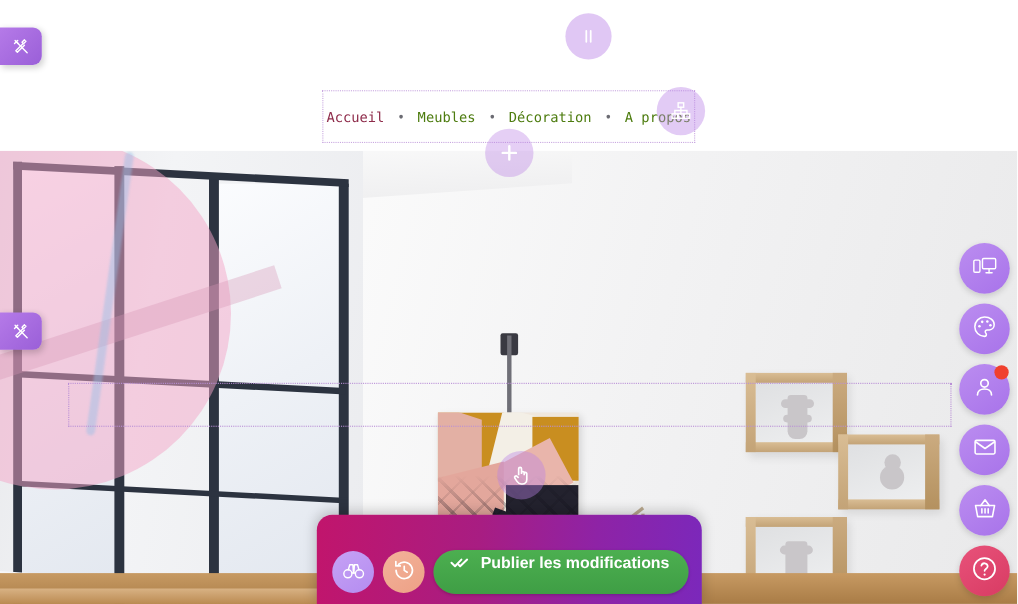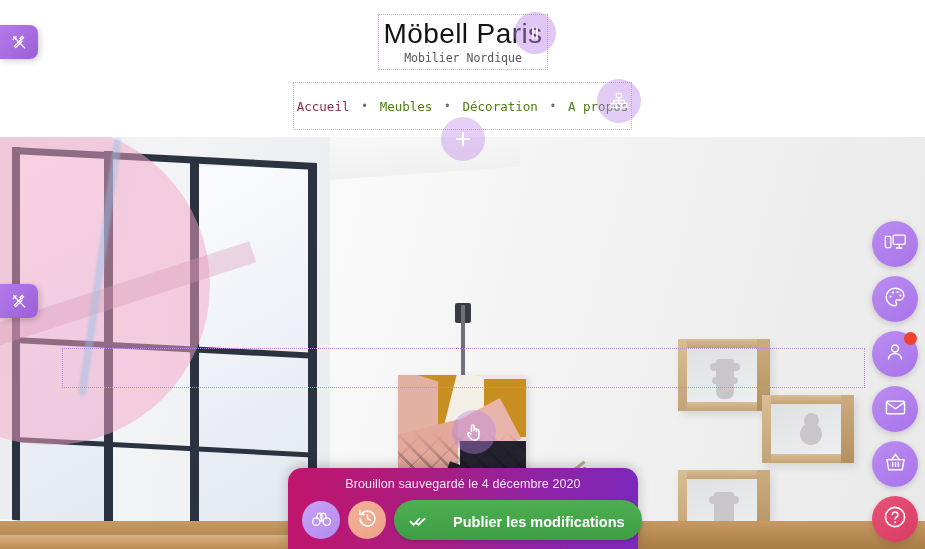--- a/index.html
+++ b/index.html
@@ -209,21 +209,21 @@
     width:38px; height:38px; border-radius:50%;
     display:flex; align-items:center; justify-content:center;
     border:none; cursor:pointer;
   }
   .round-btn.preview { background:linear-gradient(145deg,#c6a2f5,#b48cf0); }
   .round-btn.history { background:linear-gradient(145deg,#f3b29a,#eda186); }
   .publish-cta {
     height:40px; padding:4px 17px 0 15px; border:none; border-radius:20px;
     background:linear-gradient(180deg,#4caf50,#3f9e45);
     color:#fff; font-size:14.5px; font-weight:bold; cursor:pointer;
-    display:flex; align-items:center; gap:25px; white-space:nowrap;
+    display:flex; gap:9px; white-space:nowrap;
     box-shadow:0 1px 3px rgba(0,0,0,.2);
   }
 </style>
 </head>
 <body>
 
 <div id="app">
 
   <div class="hero">
     <div class="wall-main"></div>
@@ -302,24 +302,20 @@
 
     <div class="pink-blob"></div>
     <div class="pink-diag"></div>
     <div class="blue-streak"></div>
   </div>
 
   <div class="sel-band"></div>
 
   <div class="site-header">
 
-    <div class="title-box">
-      <div class="site-title">Möbell Paris</div>
-      <div class="site-tagline">Mobilier Nordique</div>
-    </div>
 
     <div class="nav-box">
       <div class="nav-list">
         <a class="nav-link active" href="#">Accueil</a>
         <span class="nav-sep">•</span>
         <a class="nav-link" href="#">Meubles</a>
         <span class="nav-sep">•</span>
         <a class="nav-link" href="#">Décoration</a>
         <span class="nav-sep">•</span>
         <a class="nav-link" href="#">A propos</a>
@@ -431,21 +427,20 @@
         <svg width="26" height="26" viewBox="0 0 26 26" fill="none" stroke="#ffffff" stroke-width="1.6" stroke-linecap="round">
           <circle cx="13" cy="13" r="9.6"></circle>
           <path d="M10.2 10.2a2.9 2.9 0 0 1 5.7.7c0 1.9-2.8 2.3-2.8 4"></path>
           <circle cx="13.1" cy="18.3" r="1" fill="#fff" stroke="none"></circle>
         </svg>
       </span>
     </div>
   </div>
 
   <div class="publish-bar">
-    <div class="publish-status">Brouillon sauvegardé le 4 décembre 2020</div>
     <div class="publish-row">
 
       <button class="round-btn preview">
         <span>
           <svg width="21" height="18" viewBox="0 0 24 20" fill="none" stroke="#ffffff" stroke-width="1.5" stroke-linejoin="round">
             <circle cx="6" cy="13" r="4.2"></circle>
             <circle cx="18" cy="13" r="4.2"></circle>
             <path d="M10 12.2h4"></path>
             <path d="M6.4 8.9L8 3.6h3.2l.6 8.4M17.6 8.9L16 3.6h-3.2l-.6 8.4" stroke-linecap="round"></path>
           </svg>

